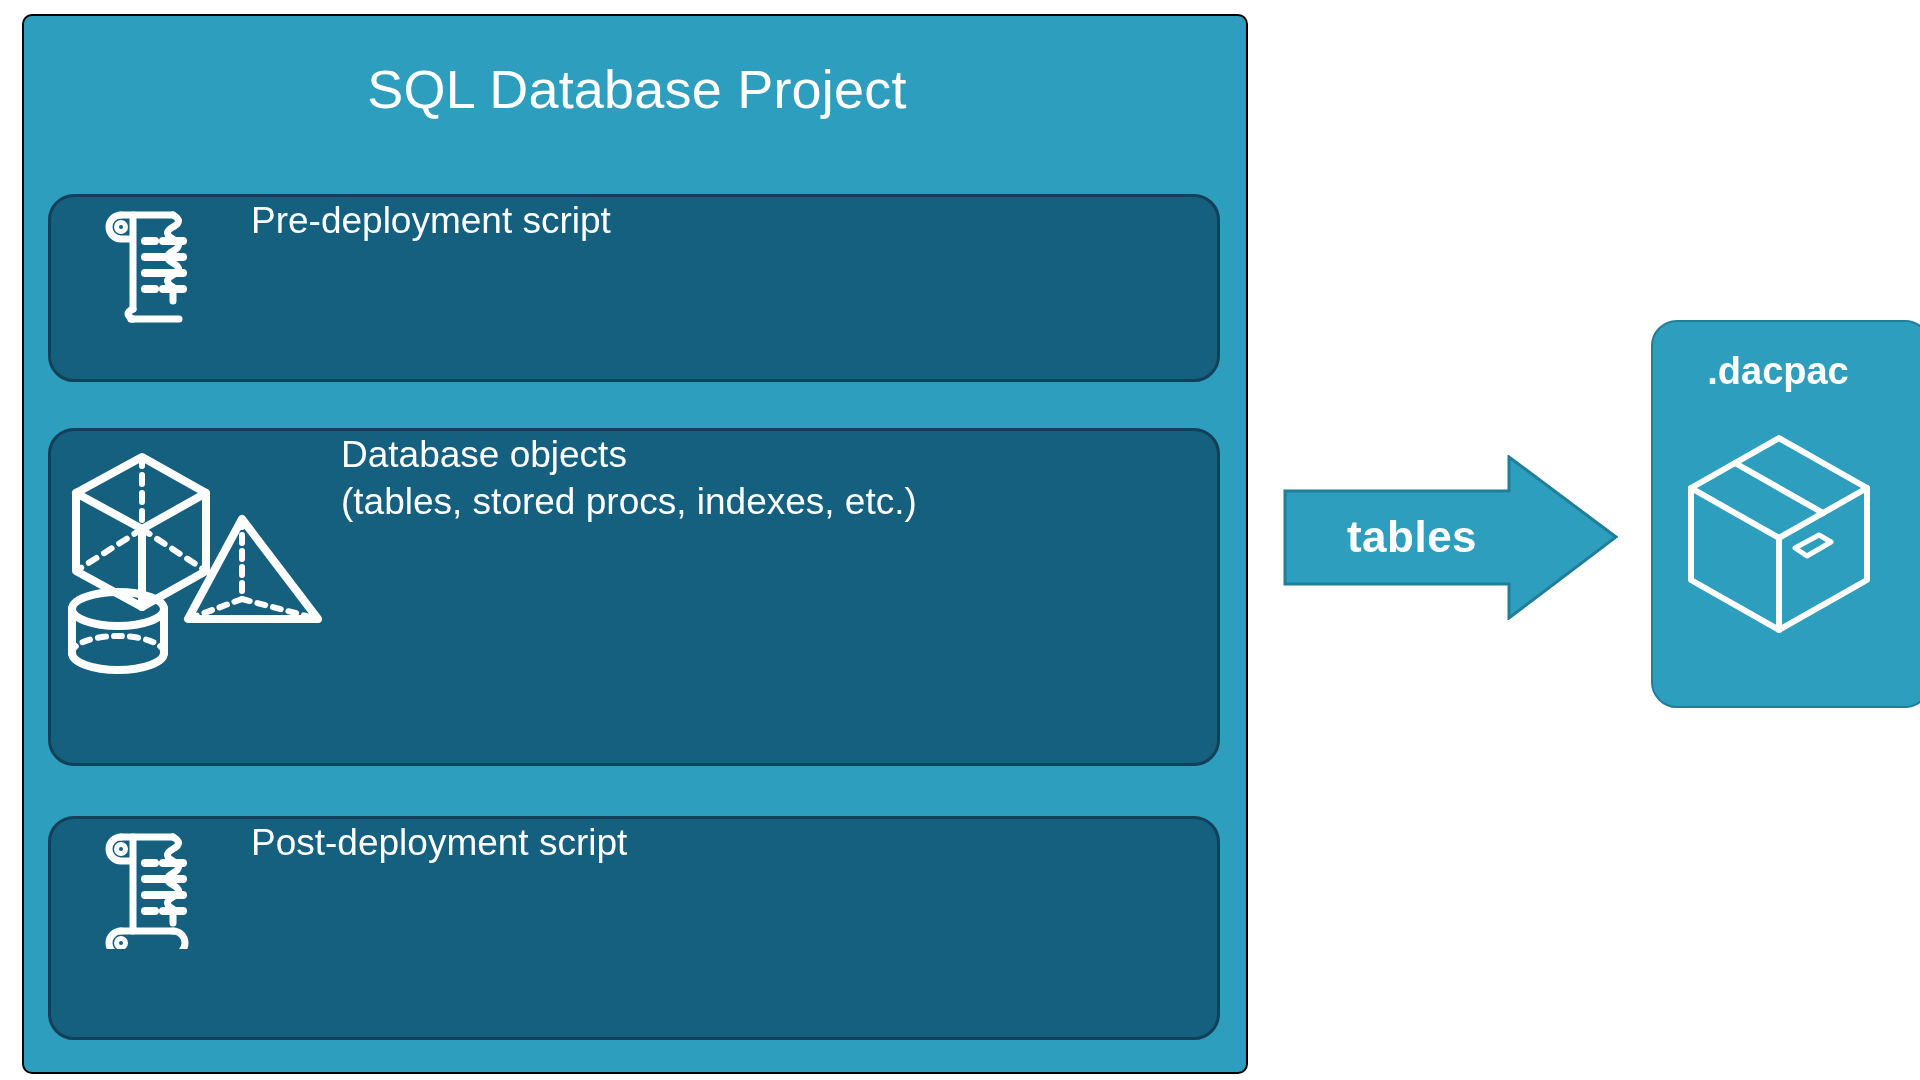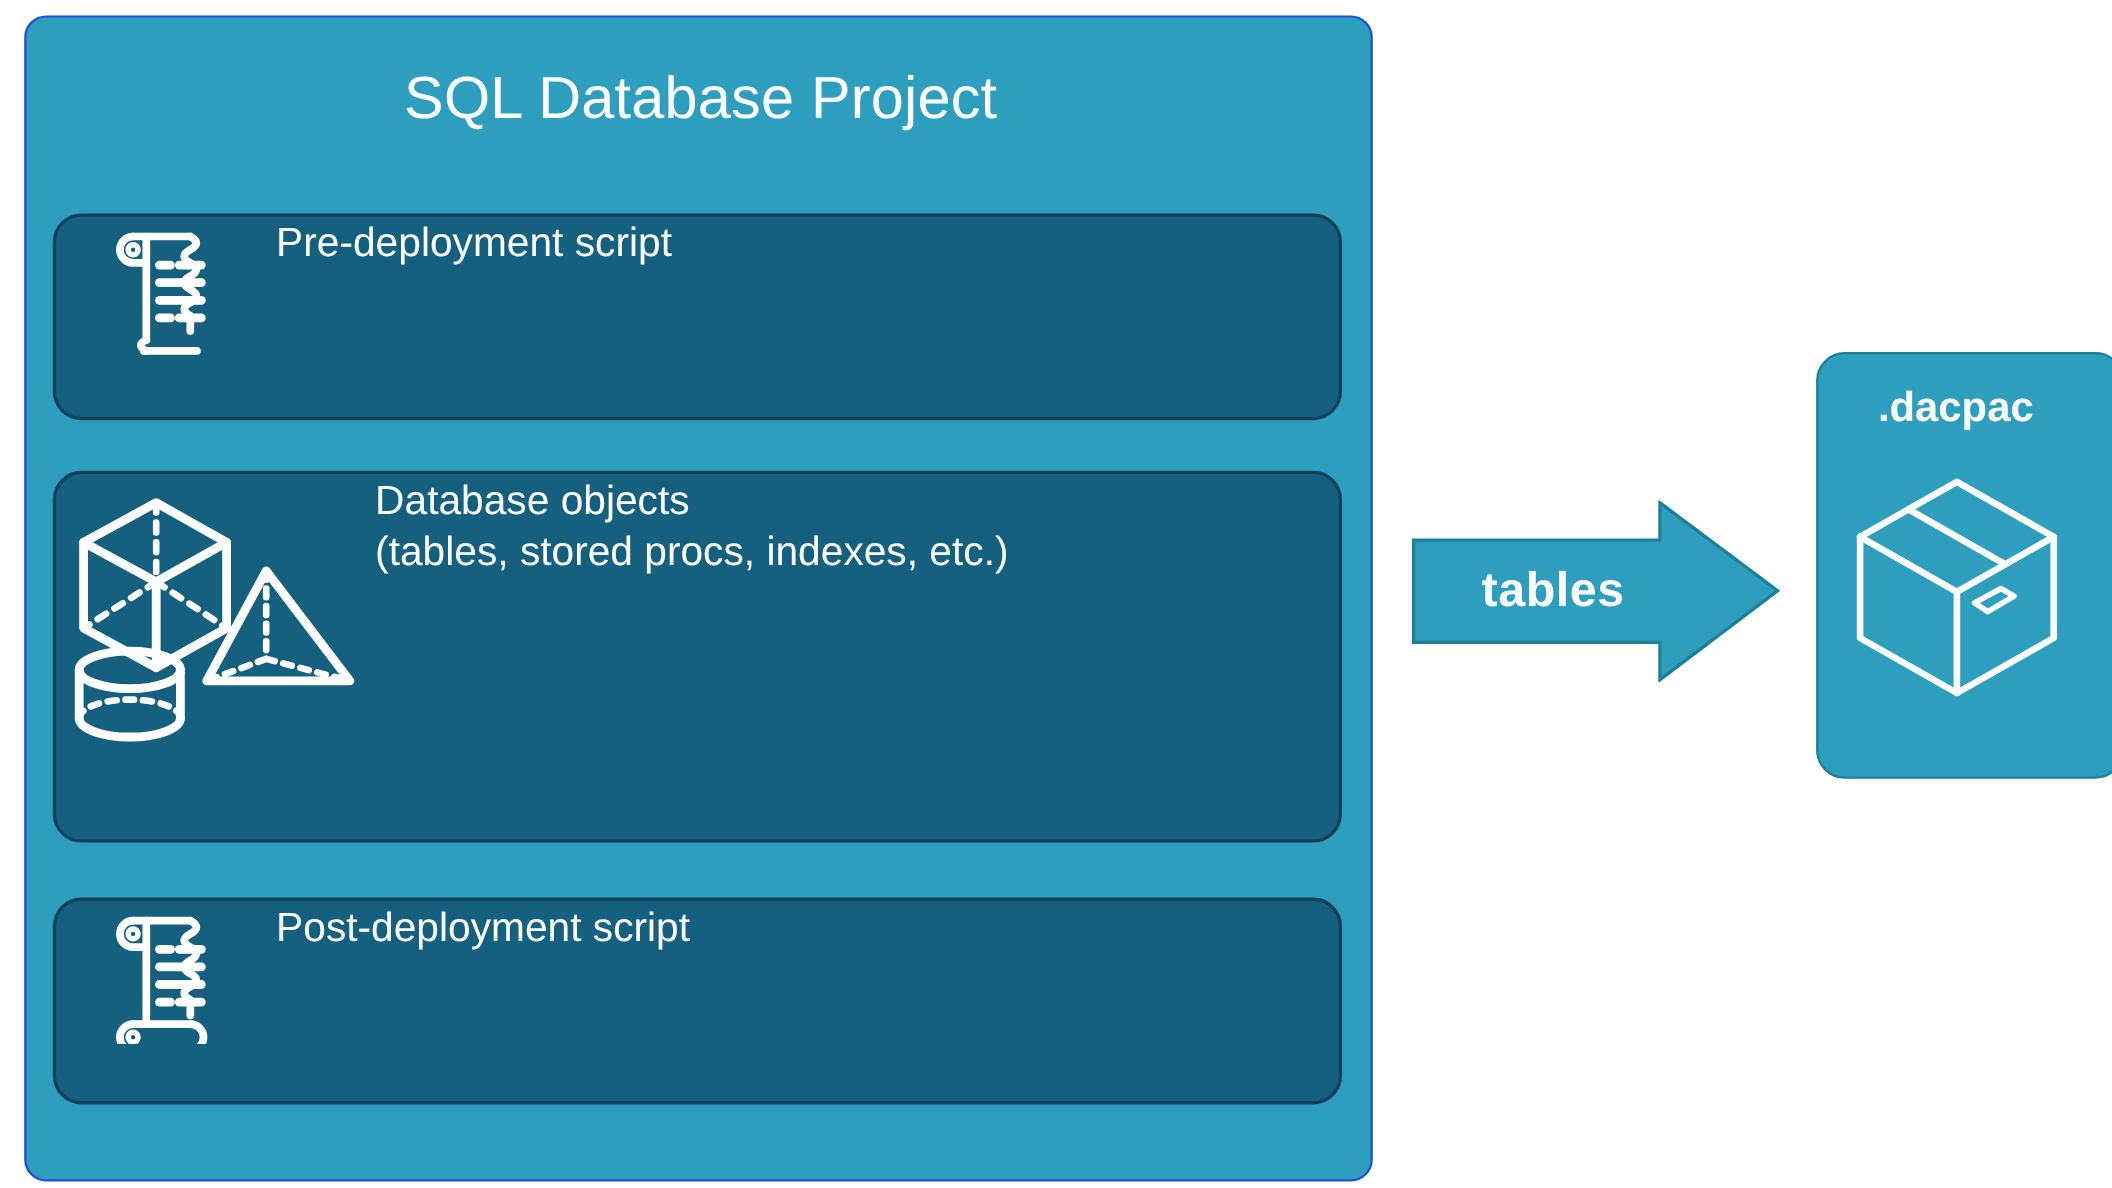--- a/index.html
+++ b/index.html
@@ -14,22 +14,22 @@
     width: 1920px; height: 1080px;
     background: #ffffff;
   }
 
   
   .project-panel {
     position: absolute;
     left: 22px; top: 14px;
     width: 1226px; height: 1060px;
     background: #2d9ebd;
-    border: 2px solid #1d4ed8;
-    border-radius: 20px;
+    border: 2px solid #000000;
+    border-radius: 10px;
   }
   .project-title {
     position: absolute;
     left: 0; top: 42px;
     width: 1226px;
     text-align: center;
     color: #ffffff;
     font-size: 54px;
     font-weight: 400;
     letter-spacing: .2px;
@@ -41,21 +41,21 @@
     left: 24px;
     width: 1172px;
     background: #16607f;
     border: 3px solid #12405a;
     border-radius: 26px;
     display: flex;
     align-items: flex-start;
   }
   #box-pre  { top: 178px;  height: 188px; }
   #box-obj  { top: 412px;  height: 338px; }
-  #box-post { top: 800px;  height: 188px; }
+  #box-post { top: 800px;  height: 224px; }
 
   .icon-slot {
     flex: 0 0 auto;
     width: 200px;
     display: flex;
     align-items: center;
     justify-content: center;
   }
   #box-obj .icon-slot { width: 290px; align-items: center; }
 

